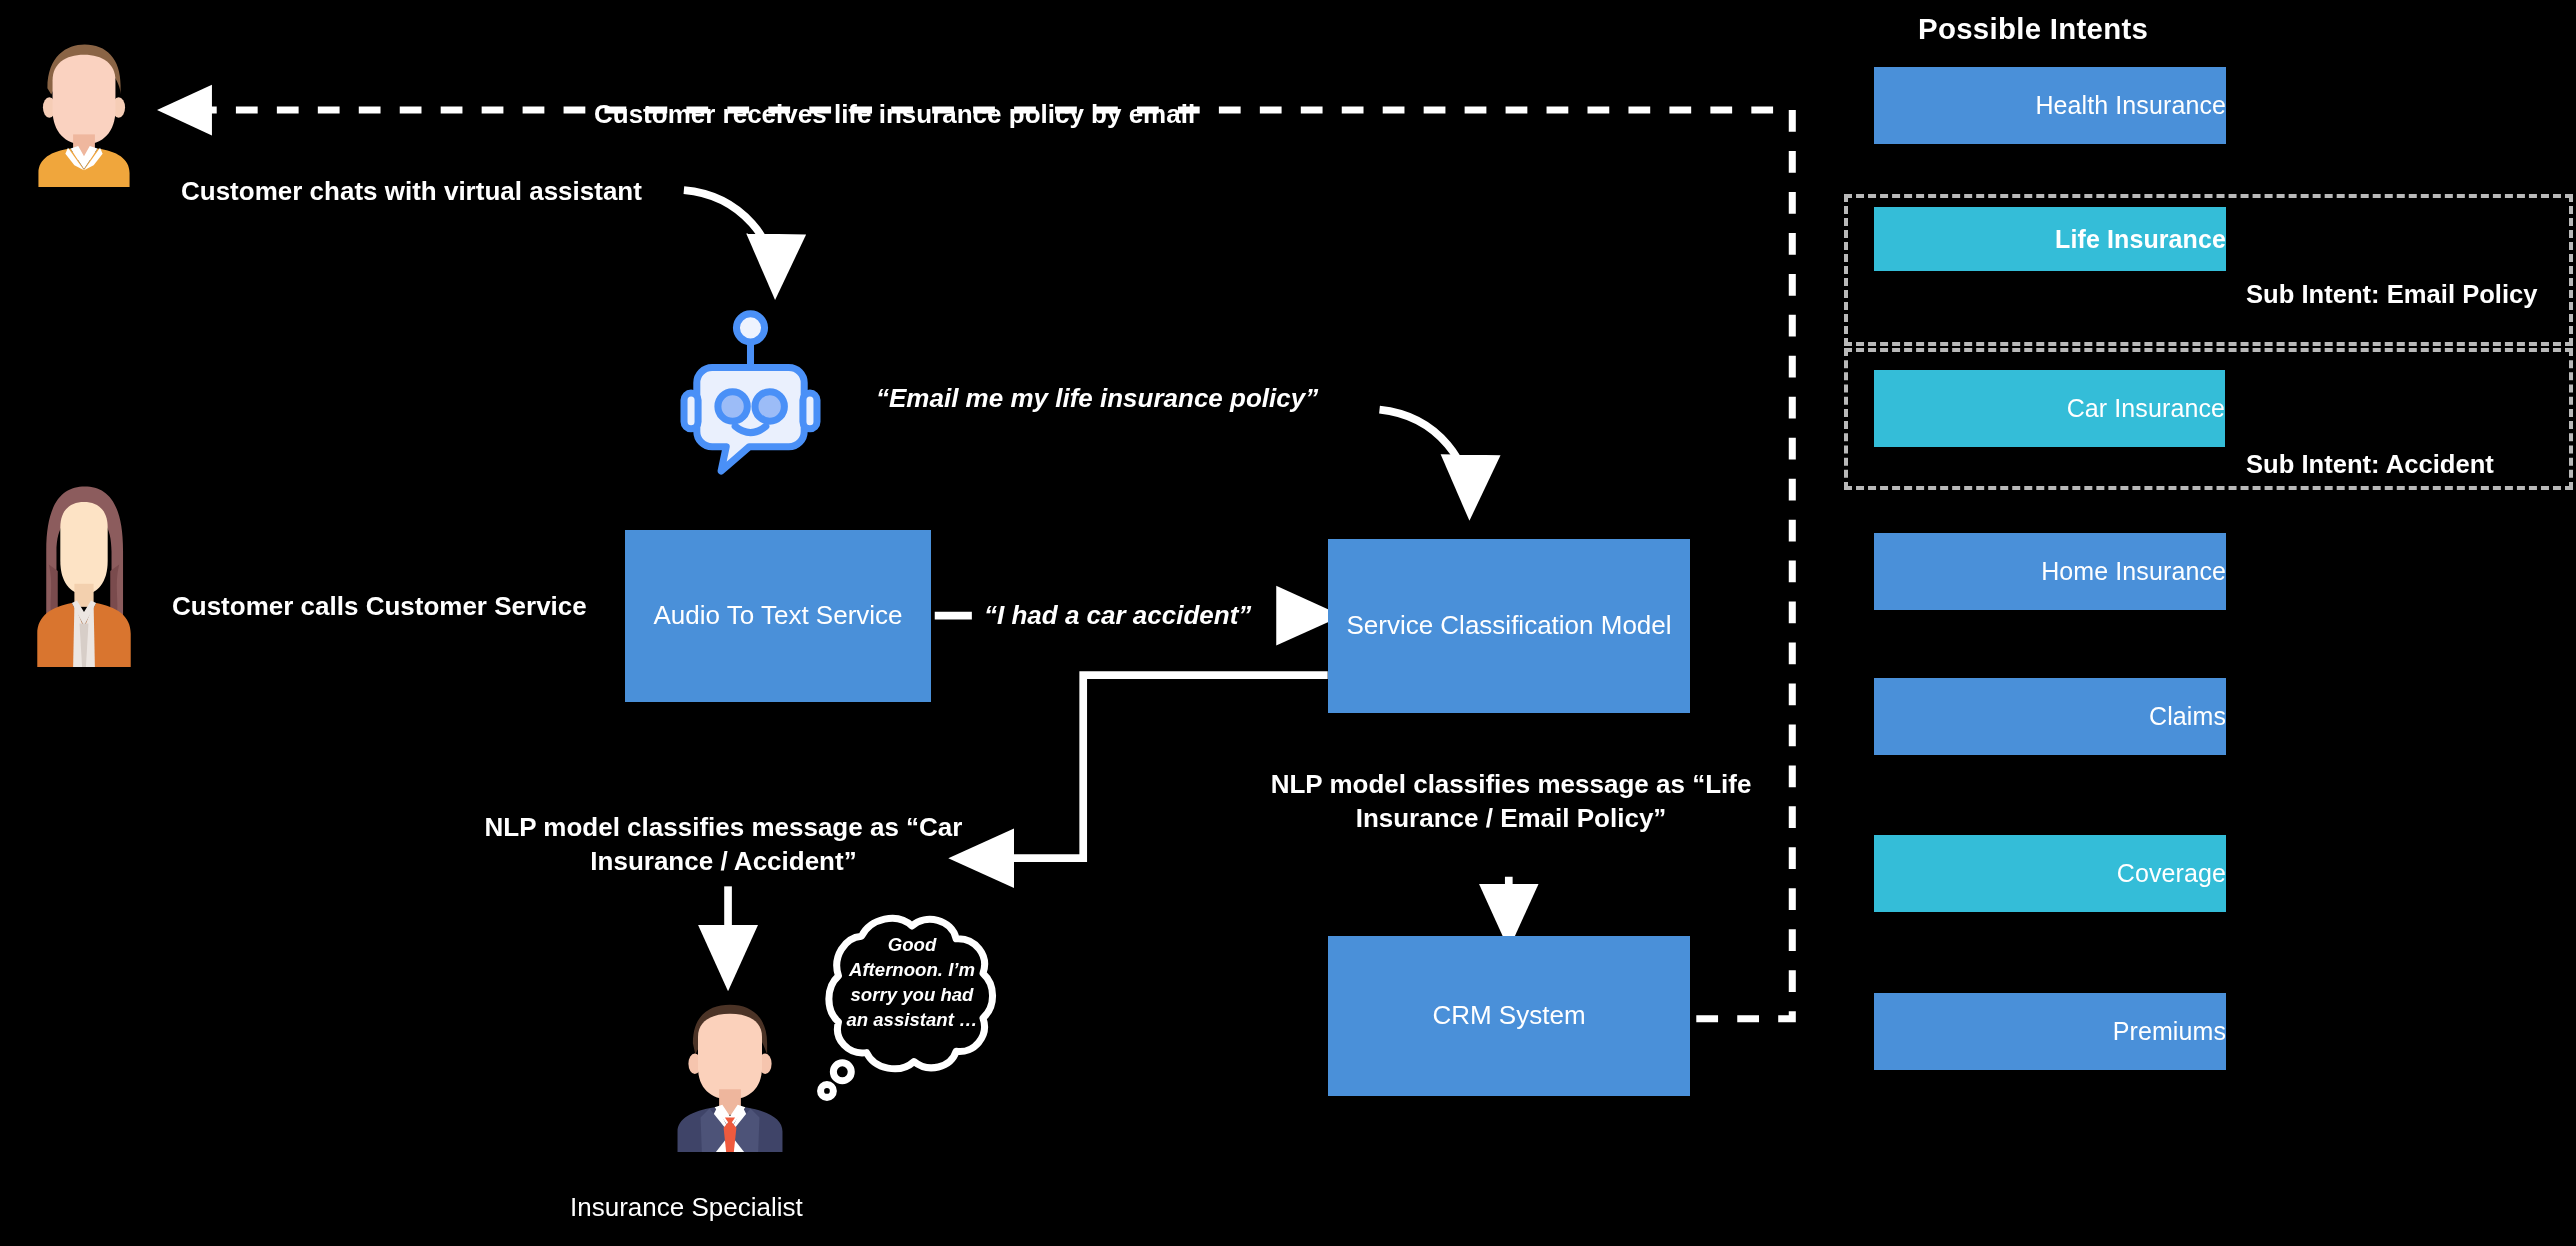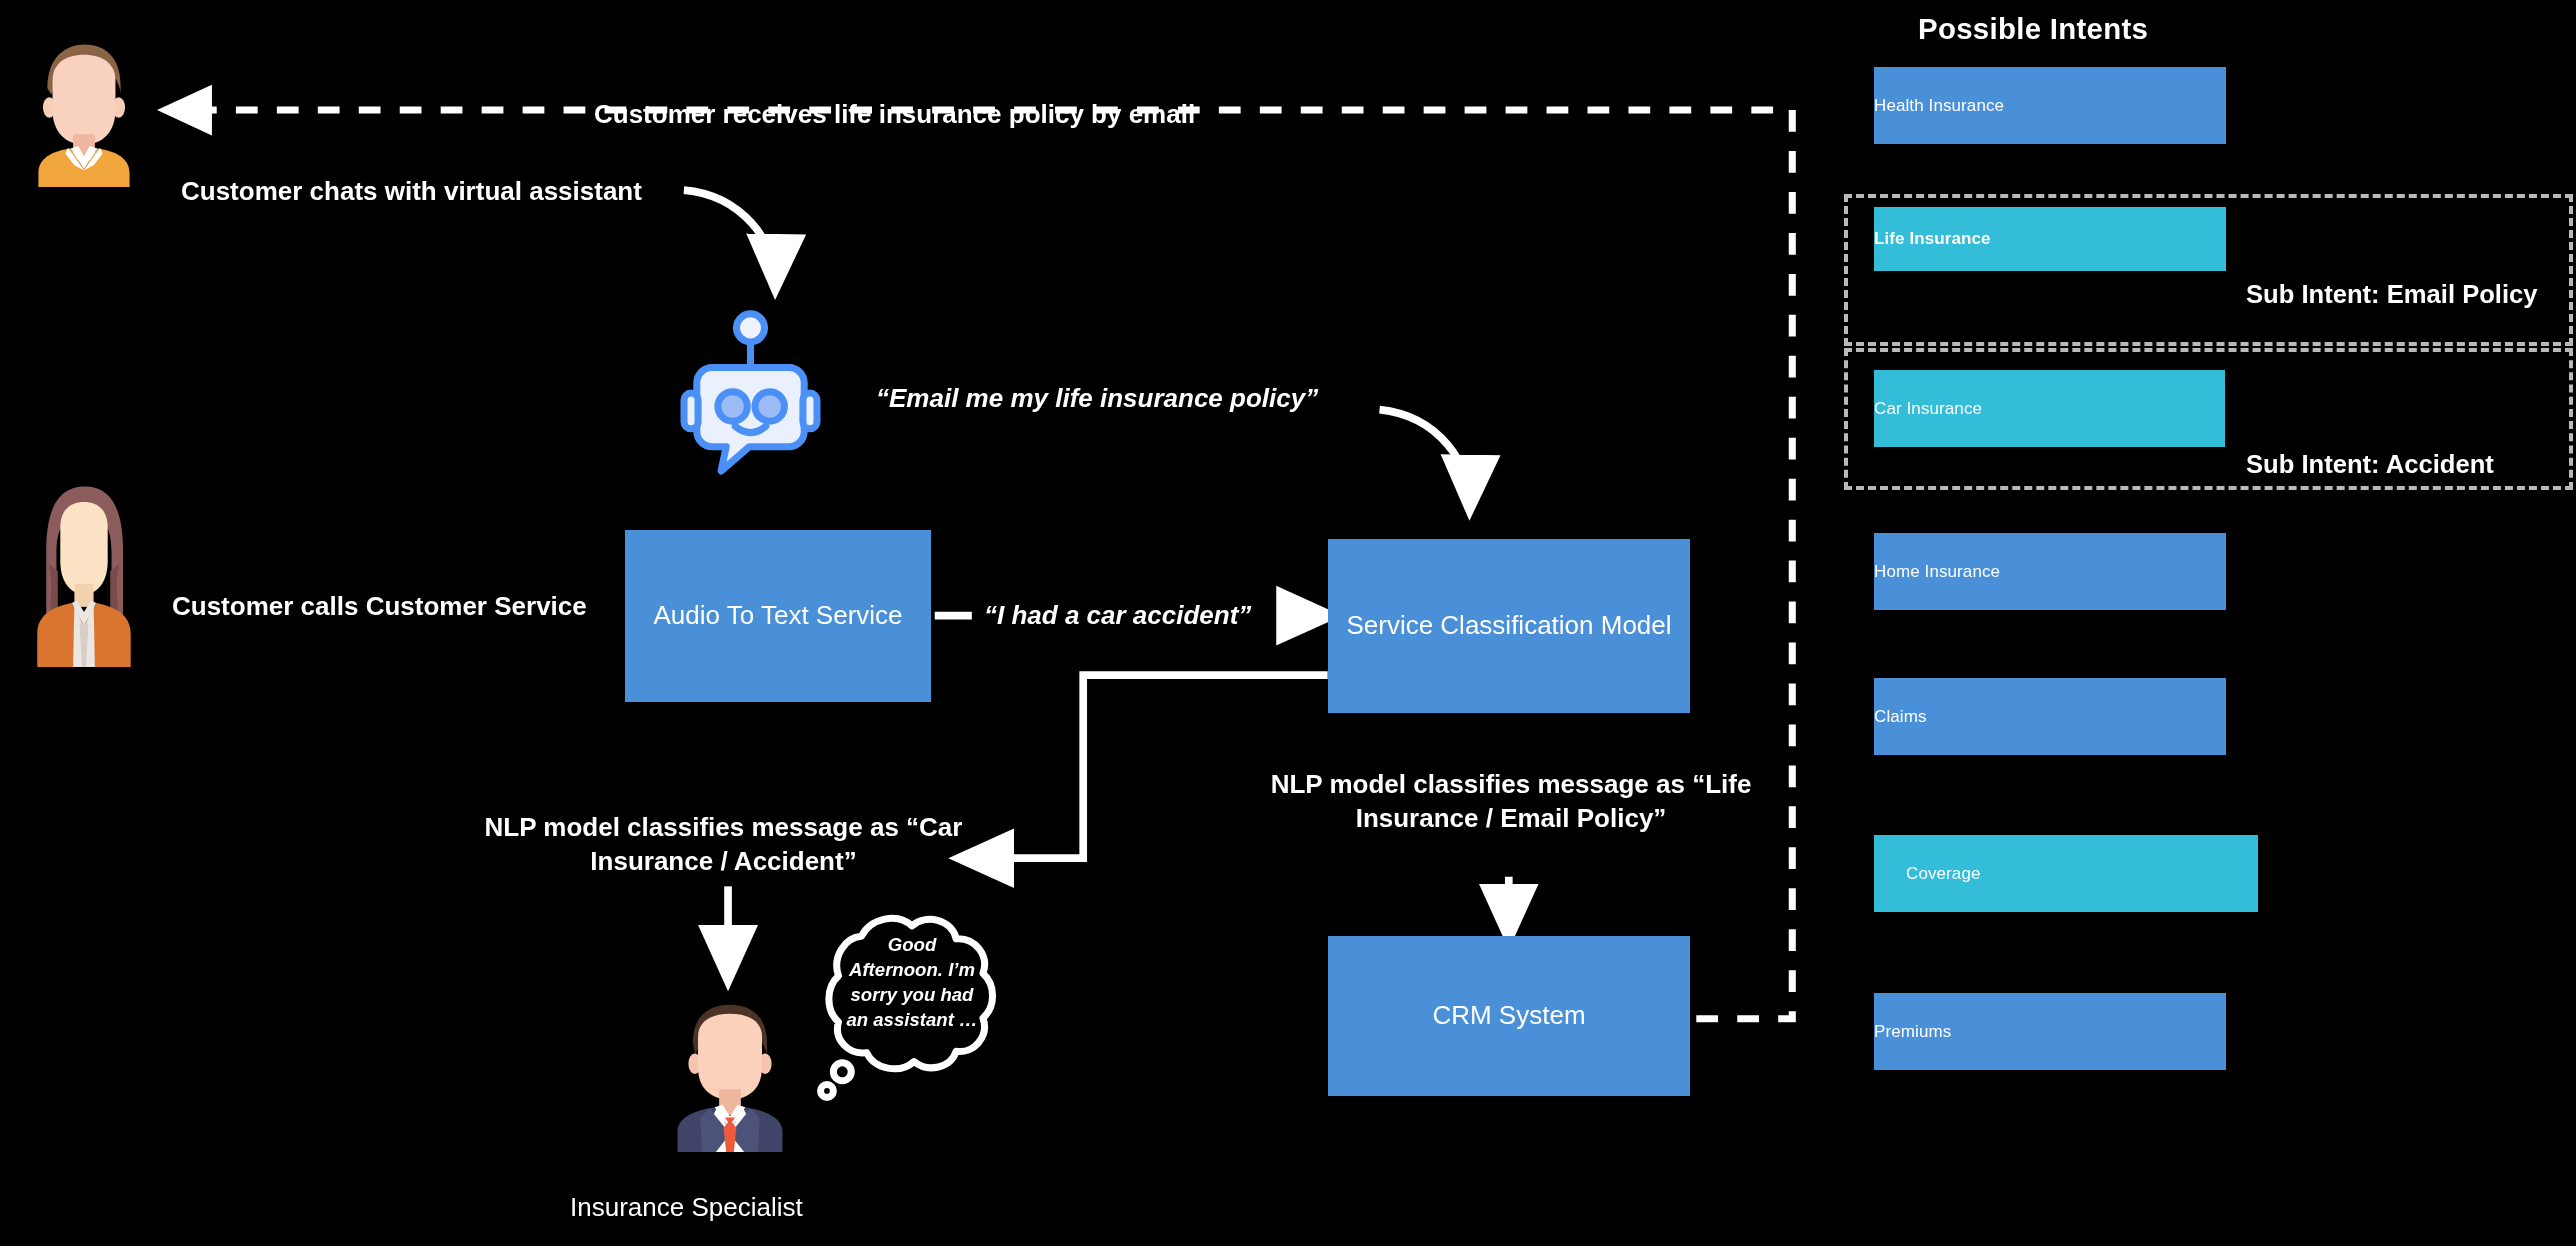--- a/index.html
+++ b/index.html
@@ -4,22 +4,22 @@
 <style>
   html,body{margin:0;padding:0;background:#000;}
   body{width:2576px;height:1246px;overflow:hidden;font-family:"Liberation Sans",sans-serif;}
   #stage{position:relative;width:2576px;height:1246px;background:#000;}
 
   .abs{position:absolute;}
   .ctr{text-align:center;}
 
   
   .intent-box{
-    position:absolute;display:flex;align-items:center;justify-content:flex-start;
-    color:#fff;font-size:17px;font-weight:400;letter-spacing:0.1px;
+    position:absolute;display:flex;align-items:center;justify-content:flex-end;
+    color:#fff;font-size:25px;font-weight:400;letter-spacing:0.1px;
     font-family:"Liberation Sans",sans-serif;
   }
   .box-blue{background:#4a90d9;}
   .box-cyan{background:#34bdd8;}
 
   
   .proc-box{
     position:absolute;background:#4a90d9;color:#fff;
     display:flex;align-items:center;justify-content:center;text-align:center;
     font-size:26px;font-weight:400;line-height:1.35;font-family:"Liberation Sans",sans-serif;
@@ -261,21 +261,21 @@
   <div class="sub-label" style="left:2246px;top:424px;transform:translateY(-50%);">Sub Intent: Accident</div>
 
   <div class="intent-box box-blue" style="left:1874px;top:533px;width:352px;height:77px;">
     <span>Home Insurance</span>
   </div>
 
   <div class="intent-box box-blue" style="left:1874px;top:678px;width:352px;height:77px;">
     <span>Claims</span>
   </div>
 
-  <div class="intent-box box-cyan" style="left:1874px;top:835px;width:352px;height:77px;padding-left:32px;">
+  <div class="intent-box box-cyan" style="left:1874px;top:835px;width:352px;height:77px;">
     <span>Coverage</span>
   </div>
 
   <div class="intent-box box-blue" style="left:1874px;top:993px;width:352px;height:77px;">
     <span>Premiums</span>
   </div>
 
 </div>
 
 

